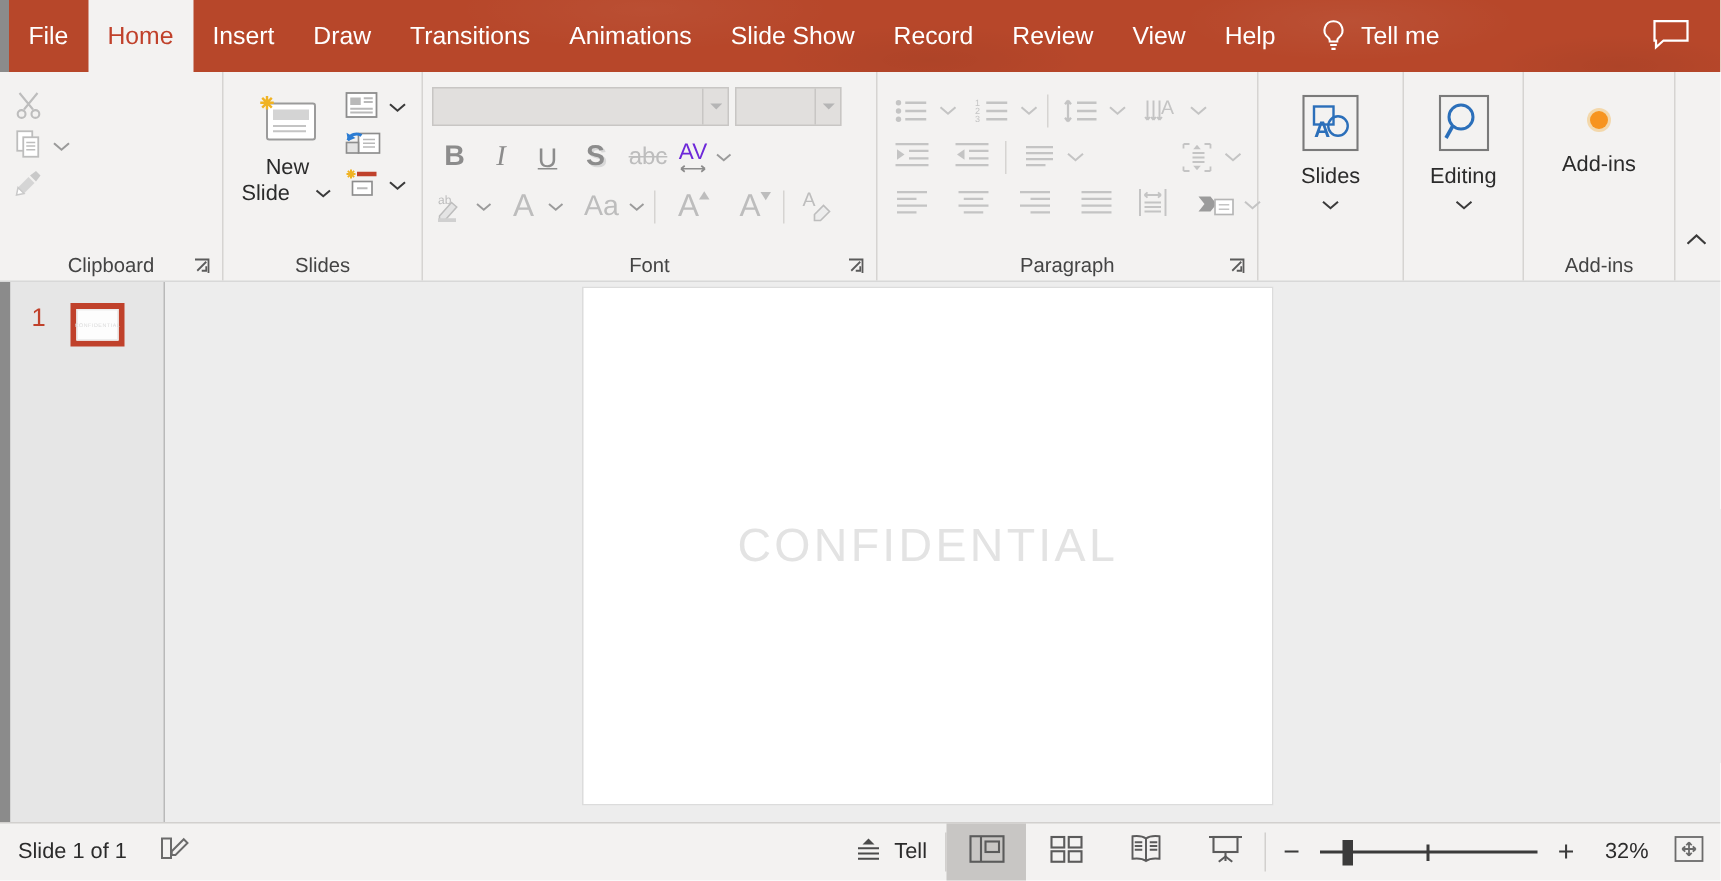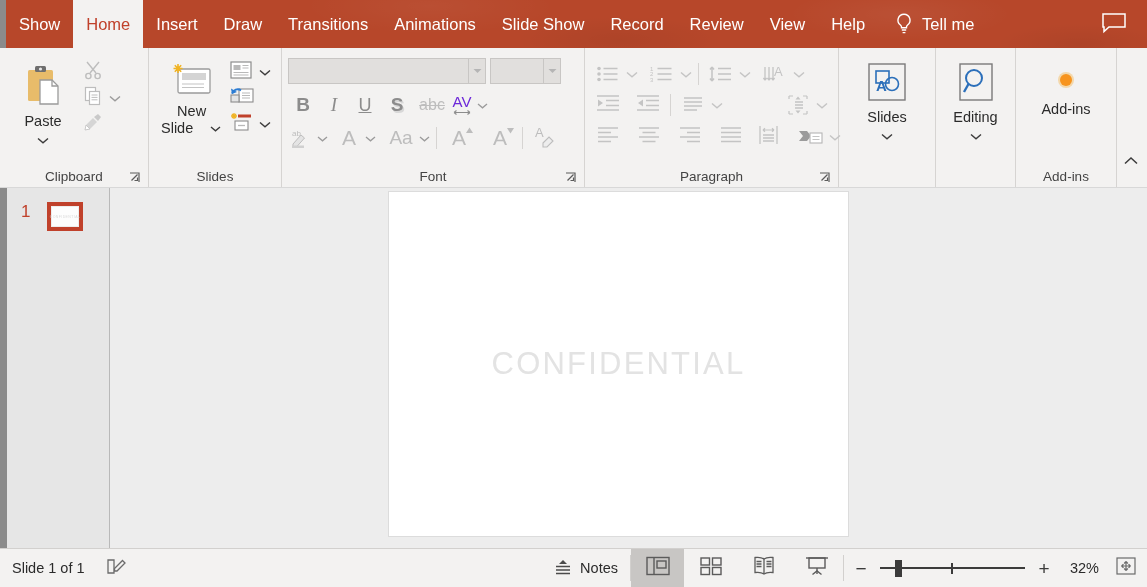--- a/index.html
+++ b/index.html
@@ -156,21 +156,21 @@
 </style>
 </head>
 <body>
 
 <div id="app">
 
   <div class="tabbar">
     <div class="leftgrip"></div>
 
     <div class="tab first">
-        <span>Show</span>
+        <span>File</span>
       </div>
     <div class="tab active">
         <span>Home</span>
       </div>
     <div class="tab">
         <span>Insert</span>
       </div>
     <div class="tab">
         <span>Draw</span>
       </div>
@@ -216,37 +216,20 @@
         </g>
           </svg>
       </span>
     </div>
   </div>
 
   <div class="ribbon">
 
     <div class="group" style="width:149px">
       <div class="group-body">
-        <div class="bigbtn" style="padding-top:6px;min-width:74px">
-          <span>
-            <svg width="48" height="48" viewBox="0 0 48 48">
-              <rect x="9" y="9" width="25" height="31" rx="1.5" fill="#e8bc6a"></rect>
-              <rect x="16" y="5" width="11" height="6" rx="1.5" fill="#6e6e6e"></rect>
-              <circle cx="21.5" cy="8" r="1.6" fill="#e8e8e8"></circle>
-              <path d="M21 19h12l6 6v18H21z" fill="#ffffff" stroke="#9b9b9b" stroke-width="1.3"></path>
-              <path d="M33 19v6h6" fill="none" stroke="#9b9b9b" stroke-width="1.3"></path>
-            </svg>
-          </span>
-          <span class="lbl">Paste</span>
-          <span class="chev">
-            <svg width="14" height="9" viewBox="0 0 14 9">
-                <path d="M2 2.5L7 6.8l5-4.3" fill="none" stroke="#3b3b3b" stroke-width="1.4"></path>
-              </svg>
-          </span>
-        </div>
         <div style="display:flex;flex-direction:column;padding-top:4px">
           <div class="smallbtn">
             <span>
               <svg width="22" height="22" viewBox="0 0 22 22">
                   <g fill="none" stroke="#bdbdbd" stroke-width="1.4">
                 <path d="M5 3l9 11M17 3L8 14"></path>
                     <circle cx="6.4" cy="17" r="2.6"></circle>
                     <circle cx="15.6" cy="17" r="2.6"></circle>
               </g>
                 </svg>
@@ -839,21 +822,21 @@
 
     <div class="sb-item">
       <span>
         <svg width="20" height="18" viewBox="0 0 20 18">
             <g stroke="#4b4b4b" stroke-width="1.4" fill="none">
           <path d="M10 2l-4 4h8z" fill="#4b4b4b" stroke="none"></path>
               <path d="M3 8.5h14M3 12h14M3 15.5h14"></path>
         </g>
           </svg>
       </span>
-      <span>Notes</span>
+      <span>Tell</span>
     </div>
 
     <div class="sb-sep"></div>
 
     <div class="viewbtn active">
       <span>
         <svg width="26" height="22" viewBox="0 0 26 22">
             <g fill="none" stroke="#5b5b5b" stroke-width="1.4">
           <rect x="2" y="2.5" width="22" height="17"></rect>
               <path d="M9 2.5v17"></path>

